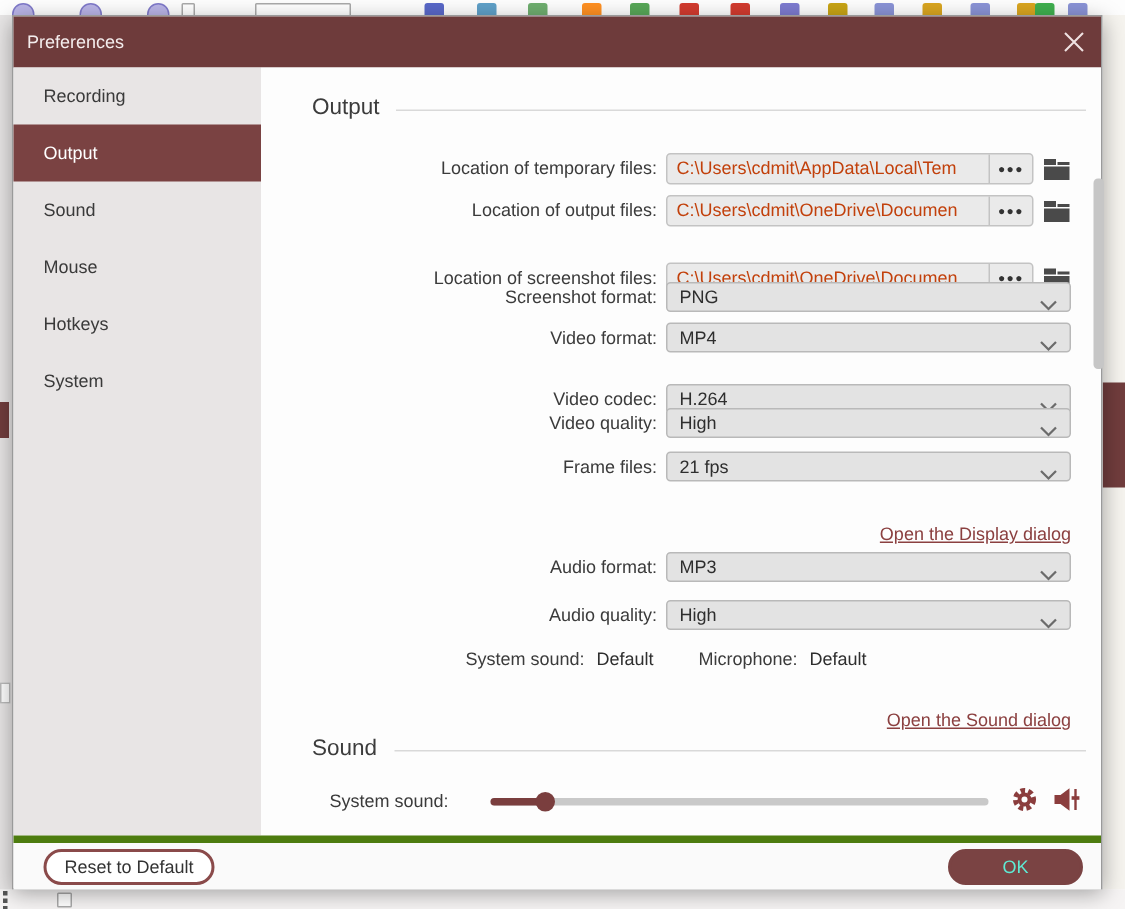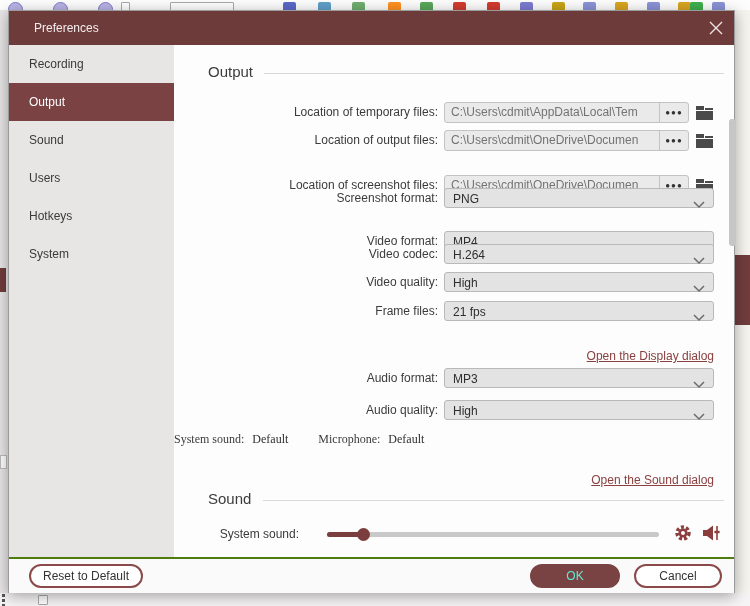--- a/index.html
+++ b/index.html
@@ -16,62 +16,62 @@
   .bg-left .red { position:absolute; left:0; top:258px; width:6px; height:24px; background:#713d3d; }
   .bg-left .mini { position:absolute; left:0; top:445px; width:7px; height:14px; background:#fff; border:1px solid #bbb; }
   .bg-right { position:absolute; left:735px; top:10px; width:15px; height:583px; background:#f6f4ef; }
   .bg-right .red { position:absolute; left:0; top:245px; width:15px; height:70px; background:#713d3d; }
   .bg-bottom { position:absolute; left:0; top:593px; width:750px; height:13px; background:#f6f4f4; }
   .dot { position:absolute; width:3px; height:3px; background:#555; }
 
   
   .dialog { position:absolute; left:8px; top:10px; width:727px; height:583px; background:#fdfdfd; box-shadow:0 3px 14px rgba(0,0,0,.35); border:1px solid #9a9a9a; }
   .titlebar { position:absolute; left:0; top:0; width:100%; height:34px; background:#6e3b3b; display:flex; align-items:center; }
-  .titlebar .title { color:#f4eded; font-size:12px; padding-left:25px; }
+  .titlebar .title { color:#f4eded; font-size:12px; padding-left:9px; }
   .close-btn { position:absolute; right:10px; top:9px; width:16px; height:16px; cursor:pointer; }
   .close-btn svg { display:block; }
 
   .body { position:absolute; left:0; top:34px; width:725px; height:512px; }
   .sidebar { position:absolute; left:0; top:0; width:165px; height:512px; background:#e8e5e5; }
   .side-item { height:38px; line-height:38px; padding-left:20px; font-size:12px; color:#3a3a3a; cursor:pointer; }
   .side-item.selected { background:#7a4242; color:#fff; }
 
   .content { position:absolute; left:165px; top:0; width:560px; height:512px; background:#fdfdfd; }
   .sec-head { position:absolute; left:34px; font-size:15px; color:#3c3c3c; }
   .sec-line { position:absolute; height:1px; background:#d9d9d9; }
 
   .row { position:absolute; left:0; width:562px; }
   .row-label { position:absolute; left:0; top:0; width:264px; text-align:right; font-size:12px; color:#3b3b3b; line-height:21px; }
 
   .pathfield { position:absolute; left:270px; top:0; width:245px; height:21px; background:#eaeaea; border:1px solid #c3c3c3; border-radius:3px; display:flex; cursor:text; }
-  .path-text { flex:1; overflow:hidden; white-space:nowrap; font-size:12px; color:#737373; line-height:19px; padding-left:6px; }
+  .path-text { flex:1; overflow:hidden; white-space:nowrap; font-size:12px; color:#c2410c; line-height:19px; padding-left:6px; }
   .dots-btn { width:29px; border-left:1px solid #c3c3c3; text-align:center; font-size:8px; line-height:19px; letter-spacing:1px; color:#333; cursor:pointer; }
   .folder-btn { position:absolute; left:521px; top:1px; width:19px; height:18px; cursor:pointer; }
 
   .dd { position:absolute; left:270px; top:0; width:270px; height:20px; background:#e3e3e3; border:1px solid #b9b9b9; border-radius:3px; cursor:pointer; }
   .dd-value { font-size:12px; color:#2e2e2e; line-height:18px; padding-left:8px; }
   .dd-chev { position:absolute; right:8px; top:6px; }
 
   .link-row { text-align:right; padding-right:22px; font-size:12px; }
   .link { color:#8b4040; text-decoration:underline; cursor:pointer; }
 
-  .device-row { text-align:left; padding-right:22px; font-size:12px; color:#3b3b3b;font-family:Liberation Serif, serif; }
+  .device-row { text-align:center; padding-right:22px; font-size:12px; color:#3b3b3b; }
   .device-row .val { margin-left:8px; color:#2e2e2e; }
   .device-row .gap { display:inline-block; width:30px; }
 
   .slider-label { position:absolute; left:0; width:125px; text-align:right; font-size:12px; color:#3b3b3b; line-height:16px; }
   .slider-track { position:absolute; left:153px; top:6px; width:332px; height:5px; background:#c9c9c9; border-radius:3px; cursor:pointer; }
   .slider-fill { position:absolute; left:0; top:0; height:5px; background:#7a3e3e; border-radius:3px; }
   .slider-thumb { position:absolute; top:-4px; width:13px; height:13px; background:#7a3e3e; border-radius:50%; margin-left:-7px; cursor:grab; }
   .gear-btn { position:absolute; left:500px; top:-2px; width:18px; height:18px; cursor:pointer; }
   .speaker-btn { position:absolute; left:528px; top:-2px; width:20px; height:18px; cursor:pointer; }
 
   .scroll-thumb { position:absolute; left:555px; top:74px; width:7px; height:127px; background:#c6c6c6; border-radius:3px; cursor:pointer; }
 
-  .footer { position:absolute; left:0; top:546px; width:725px; height:36px; background:#fafafa; border-top:2px solid #4d7c0f; display:flex; align-items:center; padding:0 12px 0 20px; }
+  .footer { position:absolute; left:0; top:546px; width:725px; height:36px; background:#fafafa; border-top:5px solid #4d7c0f; display:flex; align-items:center; padding:0 12px 0 20px; }
   .btn { height:24px; border-radius:12px; font-size:12px; font-family:"Liberation Sans",sans-serif; display:flex; align-items:center; justify-content:center; cursor:pointer; }
   .btn-outline { background:#fff; border:2px solid #8a4a4a; color:#333; }
   .btn-fill { background:#7a4343; border:2px solid #7a4343; color:#5eead4; }
   .btn-reset { width:114px; }
   .btn-ok { width:90px; margin-left:auto; }
   .btn-cancel { width:88px; margin-left:14px; }
 </style>
 </head>
 <body>
 
@@ -124,21 +124,21 @@
           </svg>
       </span>
     </div>
 
     <div class="body">
 
       <div class="sidebar">
         <div class="side-item">Recording</div>
         <div class="side-item selected">Output</div>
         <div class="side-item">Sound</div>
-        <div class="side-item">Users</div>
+        <div class="side-item">Mouse</div>
         <div class="side-item">Hotkeys</div>
         <div class="side-item">System</div>
       </div>
 
       <div class="content">
 
         <div class="sec-head" style="top:18px">Output</div>
         <div class="sec-line" style="left:90px;top:28px;width:460px"></div>
 
         <div class="row" style="top:57px;height:22px">
@@ -189,31 +189,31 @@
         <div class="row" style="top:143px;height:20px">
           <span class="row-label" style="line-height:20px">Screenshot format:</span>
           <div class="dd">
             <span class="dd-value">PNG</span>
             <span class="dd-chev"><svg width="12" height="8">
                   <polyline points="1,1 6,6 11,1" fill="none" stroke="#6b6b6b" stroke-width="1.5"></polyline>
                 </svg></span>
           </div>
         </div>
 
-        <div class="row" style="top:186px;height:20px">
+        <div class="row" style="top:170px;height:20px">
           <span class="row-label" style="line-height:20px">Video format:</span>
           <div class="dd">
             <span class="dd-value">MP4</span>
             <span class="dd-chev"><svg width="12" height="8">
                   <polyline points="1,1 6,6 11,1" fill="none" stroke="#6b6b6b" stroke-width="1.5"></polyline>
                 </svg></span>
           </div>
         </div>
 
-        <div class="row" style="top:199px;height:20px">
+        <div class="row" style="top:211px;height:20px">
           <span class="row-label" style="line-height:20px">Video codec:</span>
           <div class="dd">
             <span class="dd-value">H.264</span>
             <span class="dd-chev"><svg width="12" height="8">
                   <polyline points="1,1 6,6 11,1" fill="none" stroke="#6b6b6b" stroke-width="1.5"></polyline>
                 </svg></span>
           </div>
         </div>
 
         <div class="row" style="top:227px;height:20px">
@@ -293,17 +293,16 @@
           </span>
         </div>
 
         <div class="scroll-thumb"></div>
       </div>
     </div>
 
     <div class="footer">
       <div class="btn btn-outline btn-reset">Reset to Default</div>
       <div class="btn btn-fill btn-ok">OK</div>
-      <div class="btn btn-outline btn-cancel">Cancel</div>
     </div>
 
   </div>
 </div>
 
 </body></html>

